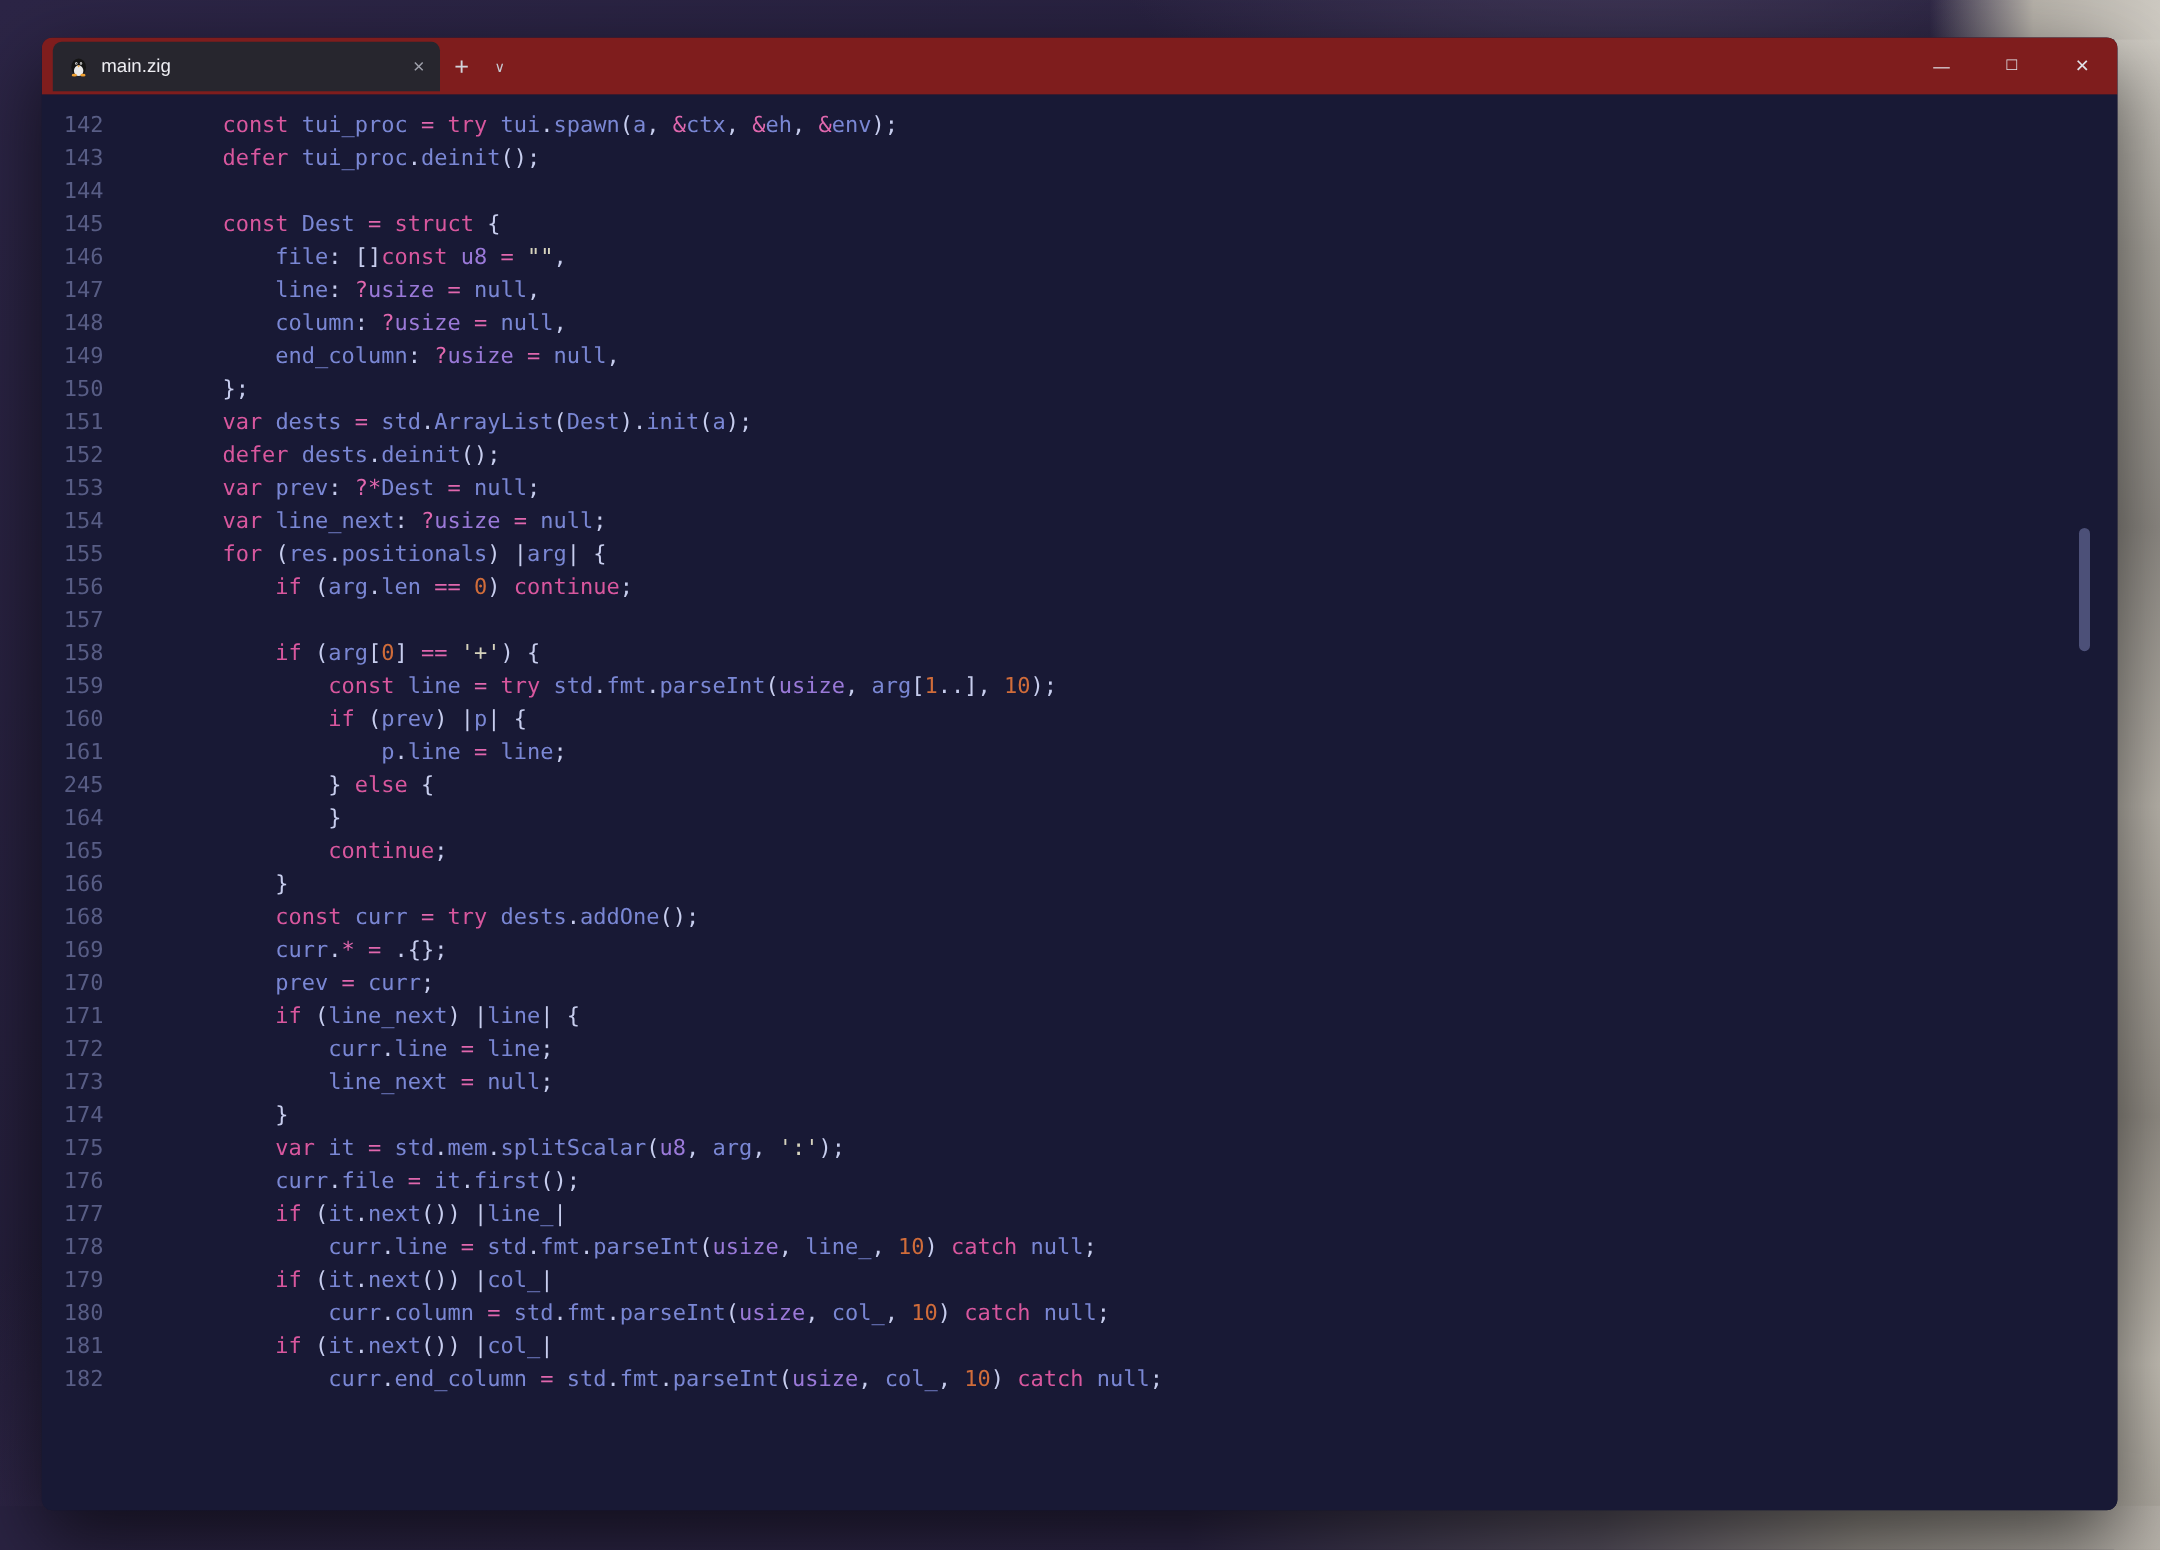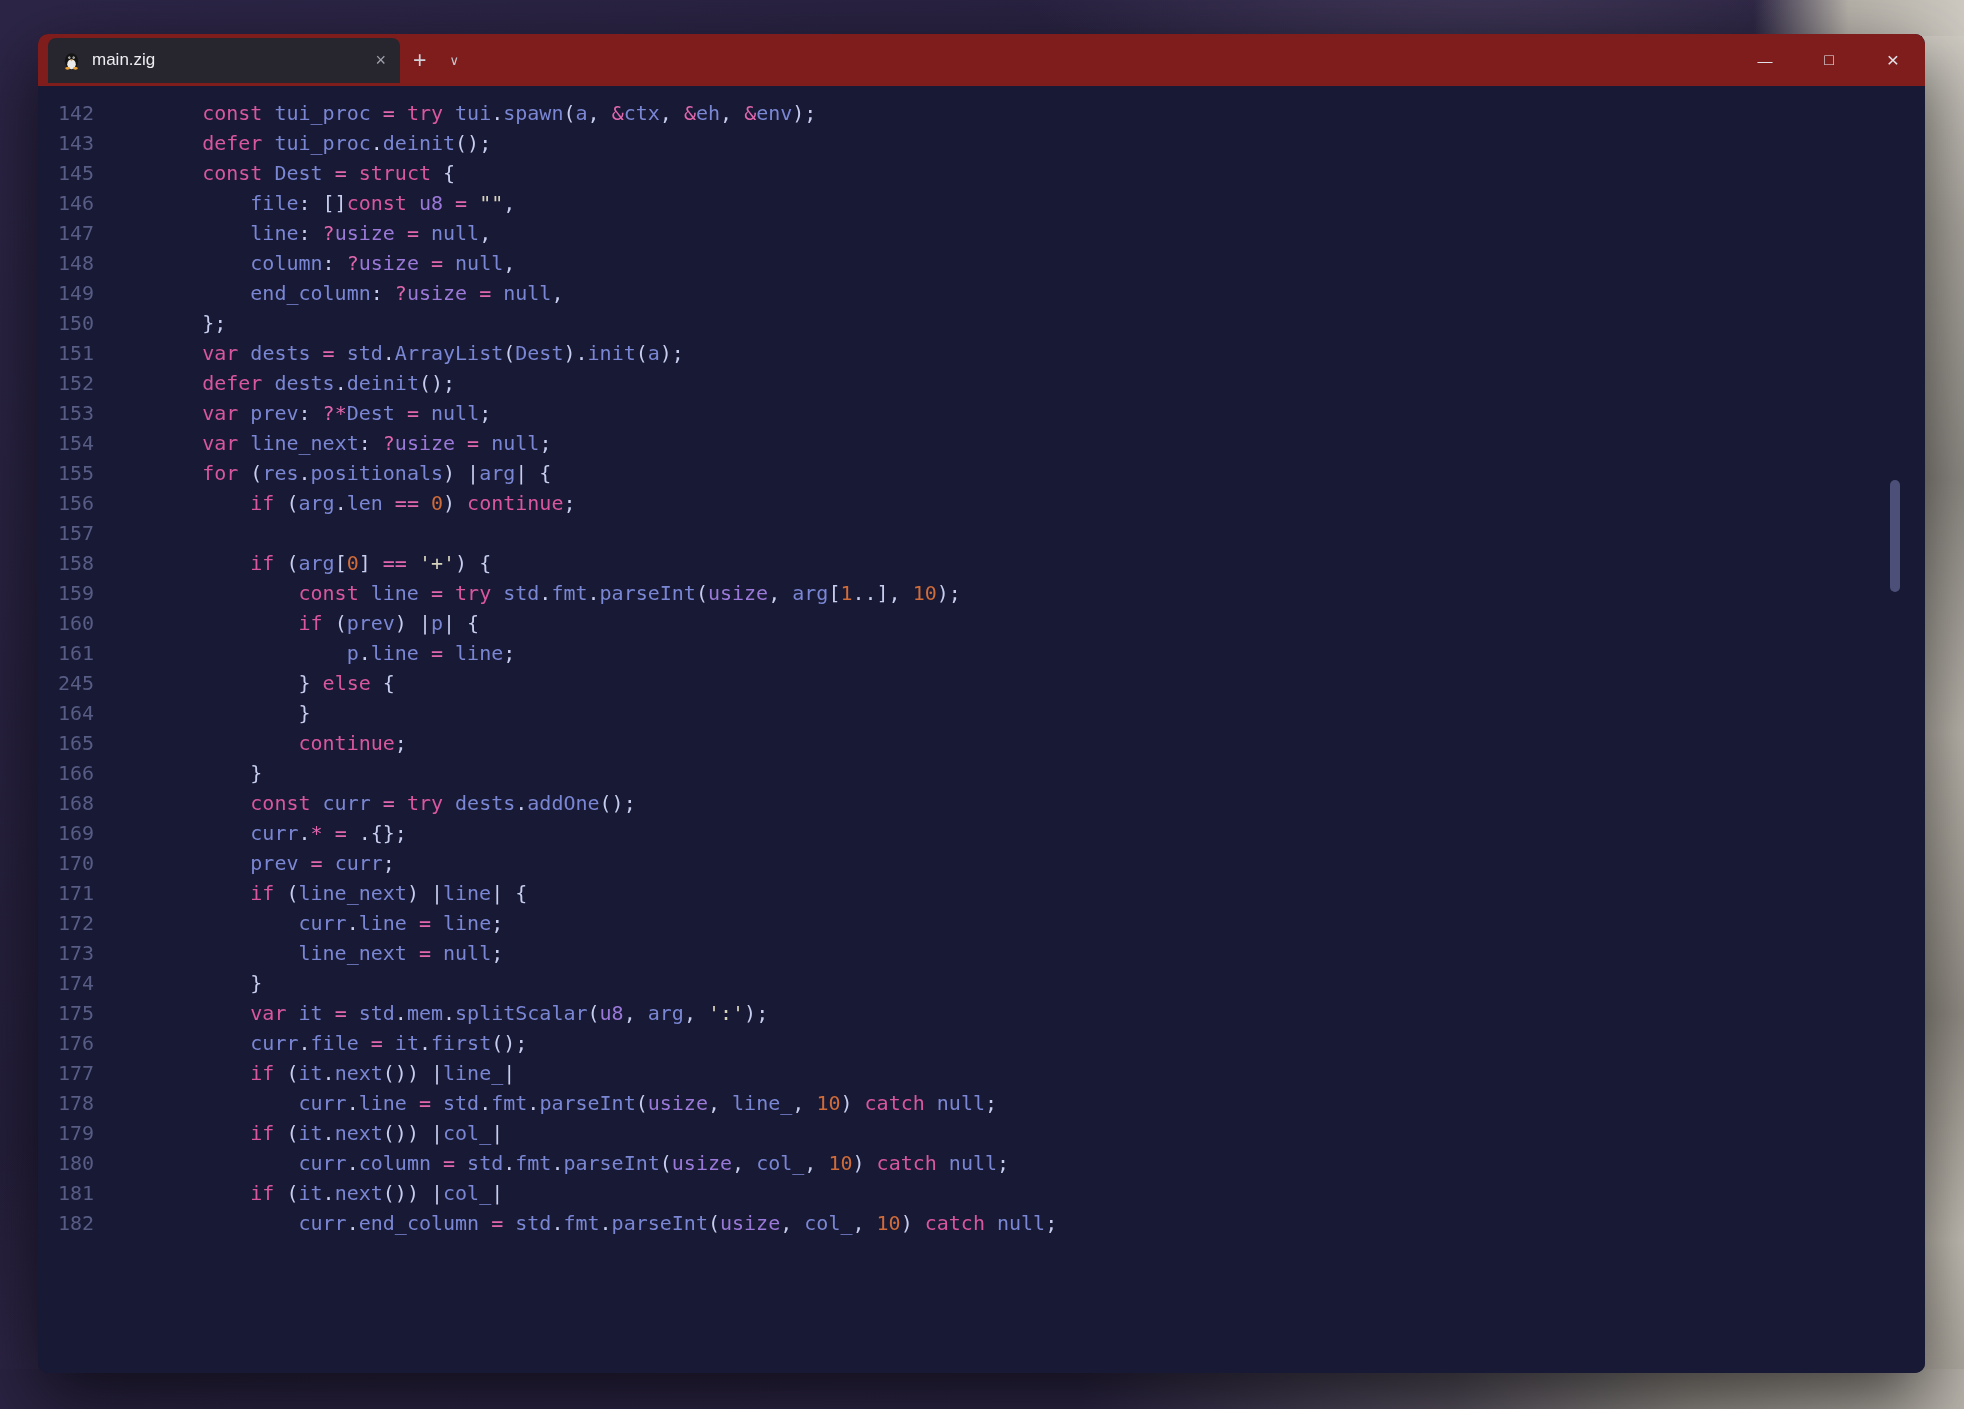--- a/index.html
+++ b/index.html
@@ -121,20 +121,21 @@
         <div class="win-btn min">—</div>
         <div class="win-btn max">□</div>
         <div class="win-btn cls">×</div>
       </div>
     </div>
 
     <div class="editor">
       <div class="code-lines" id="code-lines">
           <div class="code-line"><span class="ln">142</span><span class="lt"><span style="color: rgb(199, 205, 238);">    </span><span style="color: rgb(216, 87, 158);">const </span><span style="color: rgb(122, 135, 212);">tui_proc </span><span style="color: rgb(224, 103, 174);">= </span><span style="color: rgb(216, 87, 158);">try </span><span style="color: rgb(122, 135, 212);">tui</span><span style="color: rgb(199, 205, 238);">.</span><span style="color: rgb(122, 135, 212);">spawn</span><span style="color: rgb(199, 205, 238);">(</span><span style="color: rgb(122, 135, 212);">a</span><span style="color: rgb(199, 205, 238);">, </span><span style="color: rgb(224, 103, 174);">&amp;</span><span style="color: rgb(122, 135, 212);">ctx</span><span style="color: rgb(199, 205, 238);">, </span><span style="color: rgb(224, 103, 174);">&amp;</span><span style="color: rgb(122, 135, 212);">eh</span><span style="color: rgb(199, 205, 238);">, </span><span style="color: rgb(224, 103, 174);">&amp;</span><span style="color: rgb(122, 135, 212);">env</span><span style="color: rgb(199, 205, 238);">);</span></span></div>
           <div class="code-line"><span class="ln">143</span><span class="lt"><span style="color: rgb(199, 205, 238);">    </span><span style="color: rgb(216, 87, 158);">defer </span><span style="color: rgb(122, 135, 212);">tui_proc</span><span style="color: rgb(199, 205, 238);">.</span><span style="color: rgb(122, 135, 212);">deinit</span><span style="color: rgb(199, 205, 238);">();</span></span></div>
+          <div class="code-line"><span class="ln">144</span><span class="lt"></span></div>
           <div class="code-line"><span class="ln">145</span><span class="lt"><span style="color: rgb(199, 205, 238);">    </span><span style="color: rgb(216, 87, 158);">const </span><span style="color: rgb(122, 135, 212);">Dest </span><span style="color: rgb(224, 103, 174);">= </span><span style="color: rgb(216, 87, 158);">struct </span><span style="color: rgb(199, 205, 238);">{</span></span></div>
           <div class="code-line"><span class="ln">146</span><span class="lt"><span style="color: rgb(199, 205, 238);">        </span><span style="color: rgb(122, 135, 212);">file</span><span style="color: rgb(199, 205, 238);">: []</span><span style="color: rgb(216, 87, 158);">const </span><span style="color: rgb(154, 121, 216);">u8 </span><span style="color: rgb(224, 103, 174);">= </span><span style="color: rgb(214, 211, 189);">""</span><span style="color: rgb(199, 205, 238);">,</span></span></div>
           <div class="code-line"><span class="ln">147</span><span class="lt"><span style="color: rgb(199, 205, 238);">        </span><span style="color: rgb(122, 135, 212);">line</span><span style="color: rgb(199, 205, 238);">: </span><span style="color: rgb(224, 103, 174);">?</span><span style="color: rgb(154, 121, 216);">usize </span><span style="color: rgb(224, 103, 174);">= </span><span style="color: rgb(122, 135, 212);">null</span><span style="color: rgb(199, 205, 238);">,</span></span></div>
           <div class="code-line"><span class="ln">148</span><span class="lt"><span style="color: rgb(199, 205, 238);">        </span><span style="color: rgb(122, 135, 212);">column</span><span style="color: rgb(199, 205, 238);">: </span><span style="color: rgb(224, 103, 174);">?</span><span style="color: rgb(154, 121, 216);">usize </span><span style="color: rgb(224, 103, 174);">= </span><span style="color: rgb(122, 135, 212);">null</span><span style="color: rgb(199, 205, 238);">,</span></span></div>
           <div class="code-line"><span class="ln">149</span><span class="lt"><span style="color: rgb(199, 205, 238);">        </span><span style="color: rgb(122, 135, 212);">end_column</span><span style="color: rgb(199, 205, 238);">: </span><span style="color: rgb(224, 103, 174);">?</span><span style="color: rgb(154, 121, 216);">usize </span><span style="color: rgb(224, 103, 174);">= </span><span style="color: rgb(122, 135, 212);">null</span><span style="color: rgb(199, 205, 238);">,</span></span></div>
           <div class="code-line"><span class="ln">150</span><span class="lt"><span style="color: rgb(199, 205, 238);">    </span><span style="color: rgb(199, 205, 238);">};</span></span></div>
           <div class="code-line"><span class="ln">151</span><span class="lt"><span style="color: rgb(199, 205, 238);">    </span><span style="color: rgb(216, 87, 158);">var </span><span style="color: rgb(122, 135, 212);">dests </span><span style="color: rgb(224, 103, 174);">= </span><span style="color: rgb(122, 135, 212);">std</span><span style="color: rgb(199, 205, 238);">.</span><span style="color: rgb(122, 135, 212);">ArrayList</span><span style="color: rgb(199, 205, 238);">(</span><span style="color: rgb(122, 135, 212);">Dest</span><span style="color: rgb(199, 205, 238);">).</span><span style="color: rgb(122, 135, 212);">init</span><span style="color: rgb(199, 205, 238);">(</span><span style="color: rgb(122, 135, 212);">a</span><span style="color: rgb(199, 205, 238);">);</span></span></div>
           <div class="code-line"><span class="ln">152</span><span class="lt"><span style="color: rgb(199, 205, 238);">    </span><span style="color: rgb(216, 87, 158);">defer </span><span style="color: rgb(122, 135, 212);">dests</span><span style="color: rgb(199, 205, 238);">.</span><span style="color: rgb(122, 135, 212);">deinit</span><span style="color: rgb(199, 205, 238);">();</span></span></div>
           <div class="code-line"><span class="ln">153</span><span class="lt"><span style="color: rgb(199, 205, 238);">    </span><span style="color: rgb(216, 87, 158);">var </span><span style="color: rgb(122, 135, 212);">prev</span><span style="color: rgb(199, 205, 238);">: </span><span style="color: rgb(224, 103, 174);">?*</span><span style="color: rgb(122, 135, 212);">Dest </span><span style="color: rgb(224, 103, 174);">= </span><span style="color: rgb(122, 135, 212);">null</span><span style="color: rgb(199, 205, 238);">;</span></span></div>
           <div class="code-line"><span class="ln">154</span><span class="lt"><span style="color: rgb(199, 205, 238);">    </span><span style="color: rgb(216, 87, 158);">var </span><span style="color: rgb(122, 135, 212);">line_next</span><span style="color: rgb(199, 205, 238);">: </span><span style="color: rgb(224, 103, 174);">?</span><span style="color: rgb(154, 121, 216);">usize </span><span style="color: rgb(224, 103, 174);">= </span><span style="color: rgb(122, 135, 212);">null</span><span style="color: rgb(199, 205, 238);">;</span></span></div>

